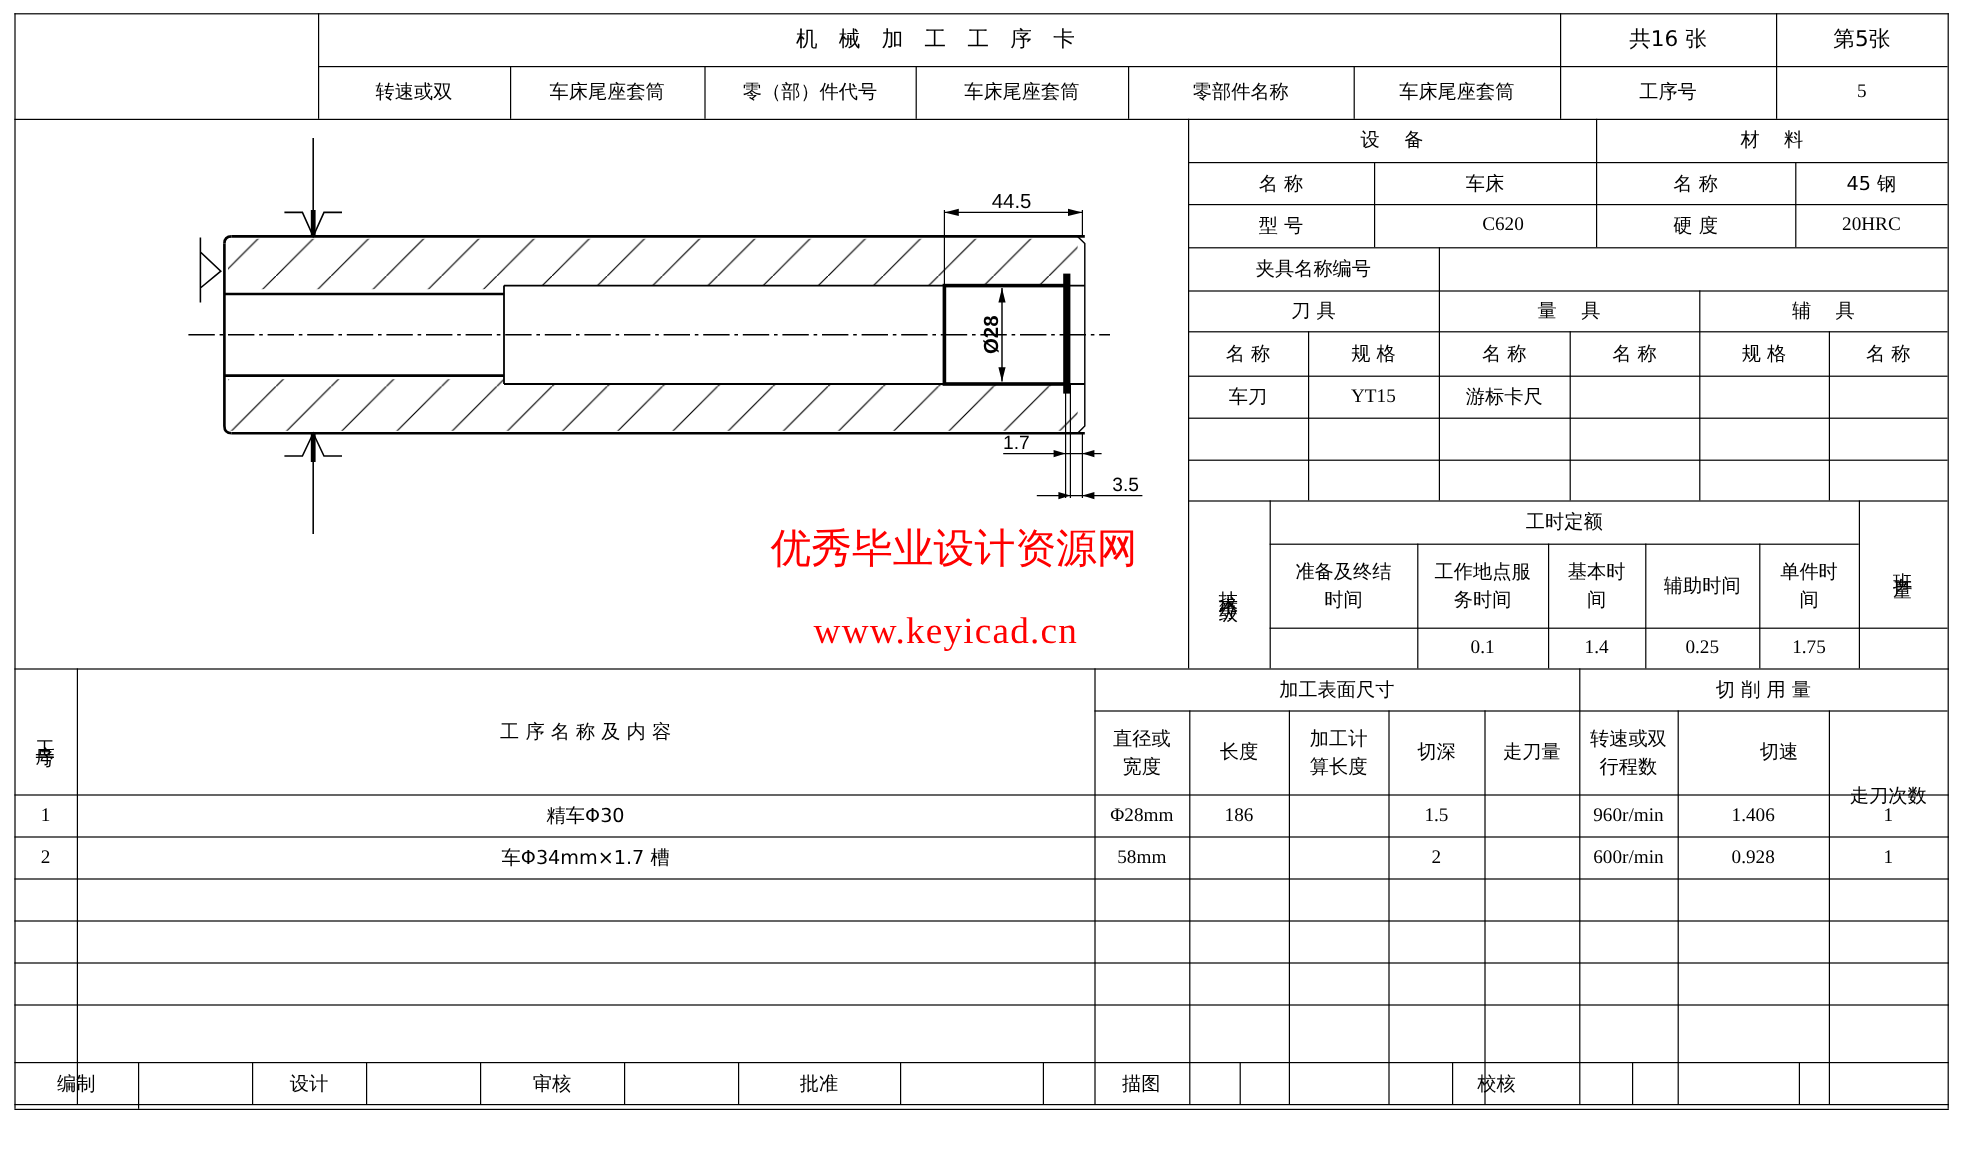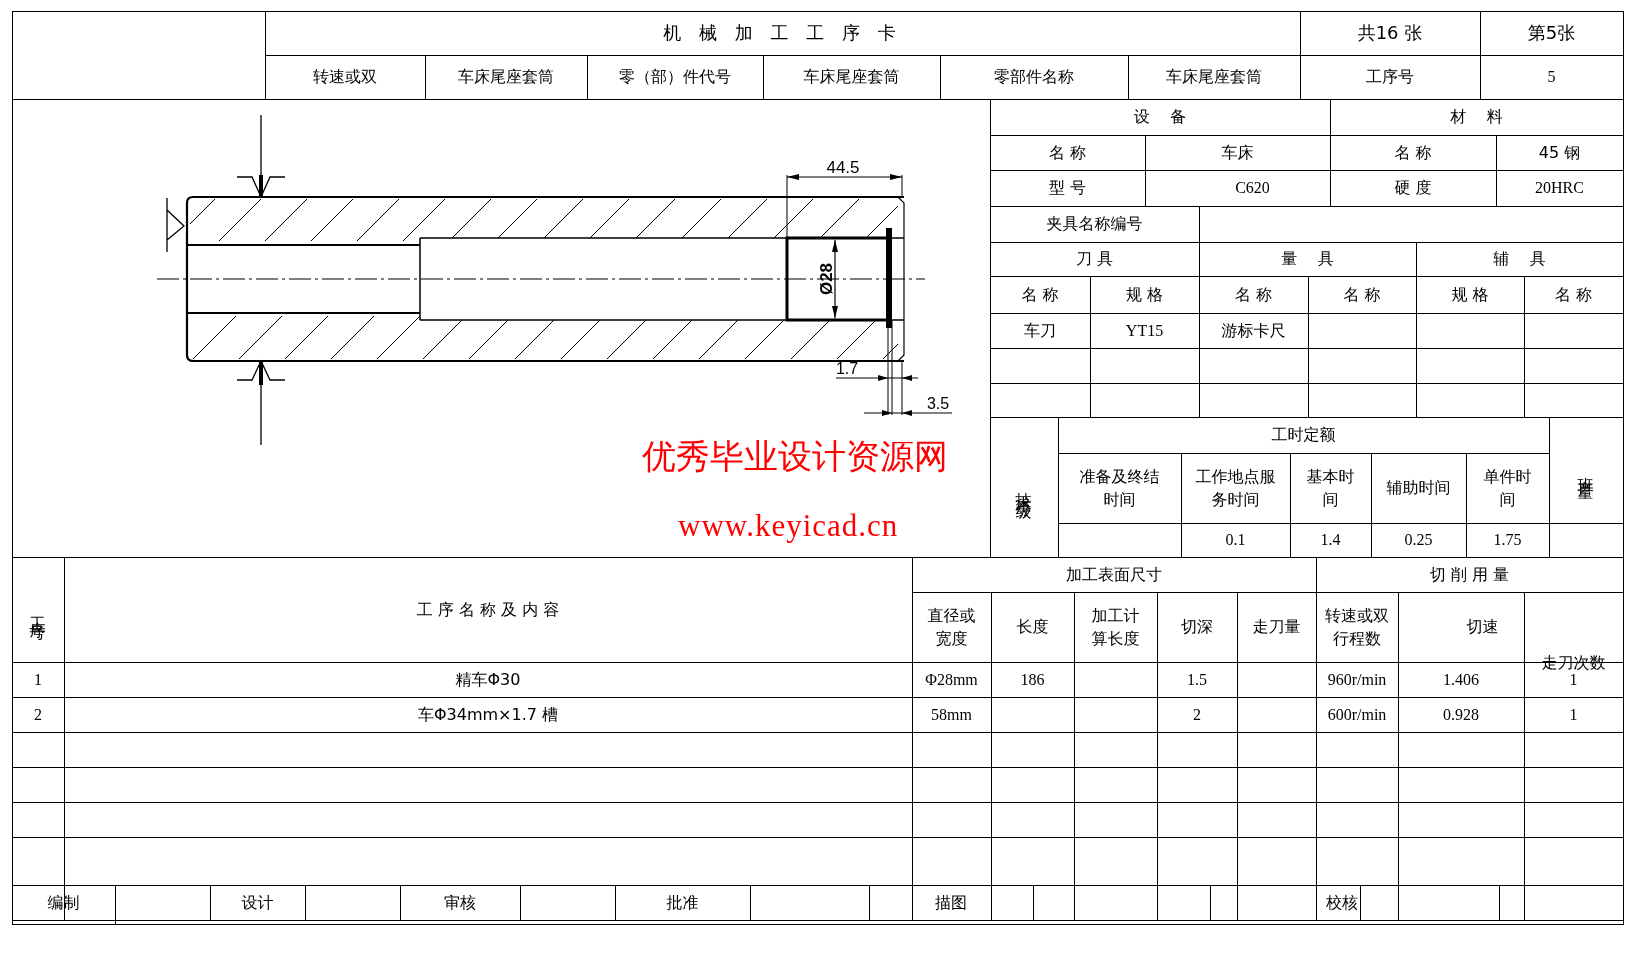--- a/index.html
+++ b/index.html
@@ -233,21 +233,21 @@
 <div class="c" style="left:12px; top:885px; width:103px; height:35px;">编制</div>
 <div class="c" style="left:115px; top:885px; width:95px; height:35px;"></div>
 <div class="c" style="left:210px; top:885px; width:95px; height:35px;">设计</div>
 <div class="c" style="left:305px; top:885px; width:95px; height:35px;"></div>
 <div class="c" style="left:400px; top:885px; width:120px; height:35px;">审核</div>
 <div class="c" style="left:520px; top:885px; width:95px; height:35px;"></div>
 <div class="c" style="left:615px; top:885px; width:135px; height:35px;">批准</div>
 <div class="c" style="left:750px; top:885px; width:119px; height:35px;"></div>
 <div class="c" style="left:869px; top:885px; width:164px; height:35px;">描图</div>
 <div class="c" style="left:1033px; top:885px; width:177px; height:35px;"></div>
-<div class="c" style="left:1245px; top:885px; width:150px; height:35px;padding-left:44px;">校核</div>
+<div class="c" style="left:1150px; top:885px; width:150px; height:35px;padding-left:44px;">校核</div>
 <div class="c" style="left:1360px; top:885px; width:139px; height:35px;"></div>
 
 <svg width="1635" height="976" style="pointer-events:none;">
   <defs>
     <clipPath id="hatchTop">
         <rect x="187" y="197" width="717" height="46"></rect>
       </clipPath>
     <clipPath id="hatchBot">
         <rect x="187" y="314" width="717" height="47"></rect>
       </clipPath>

